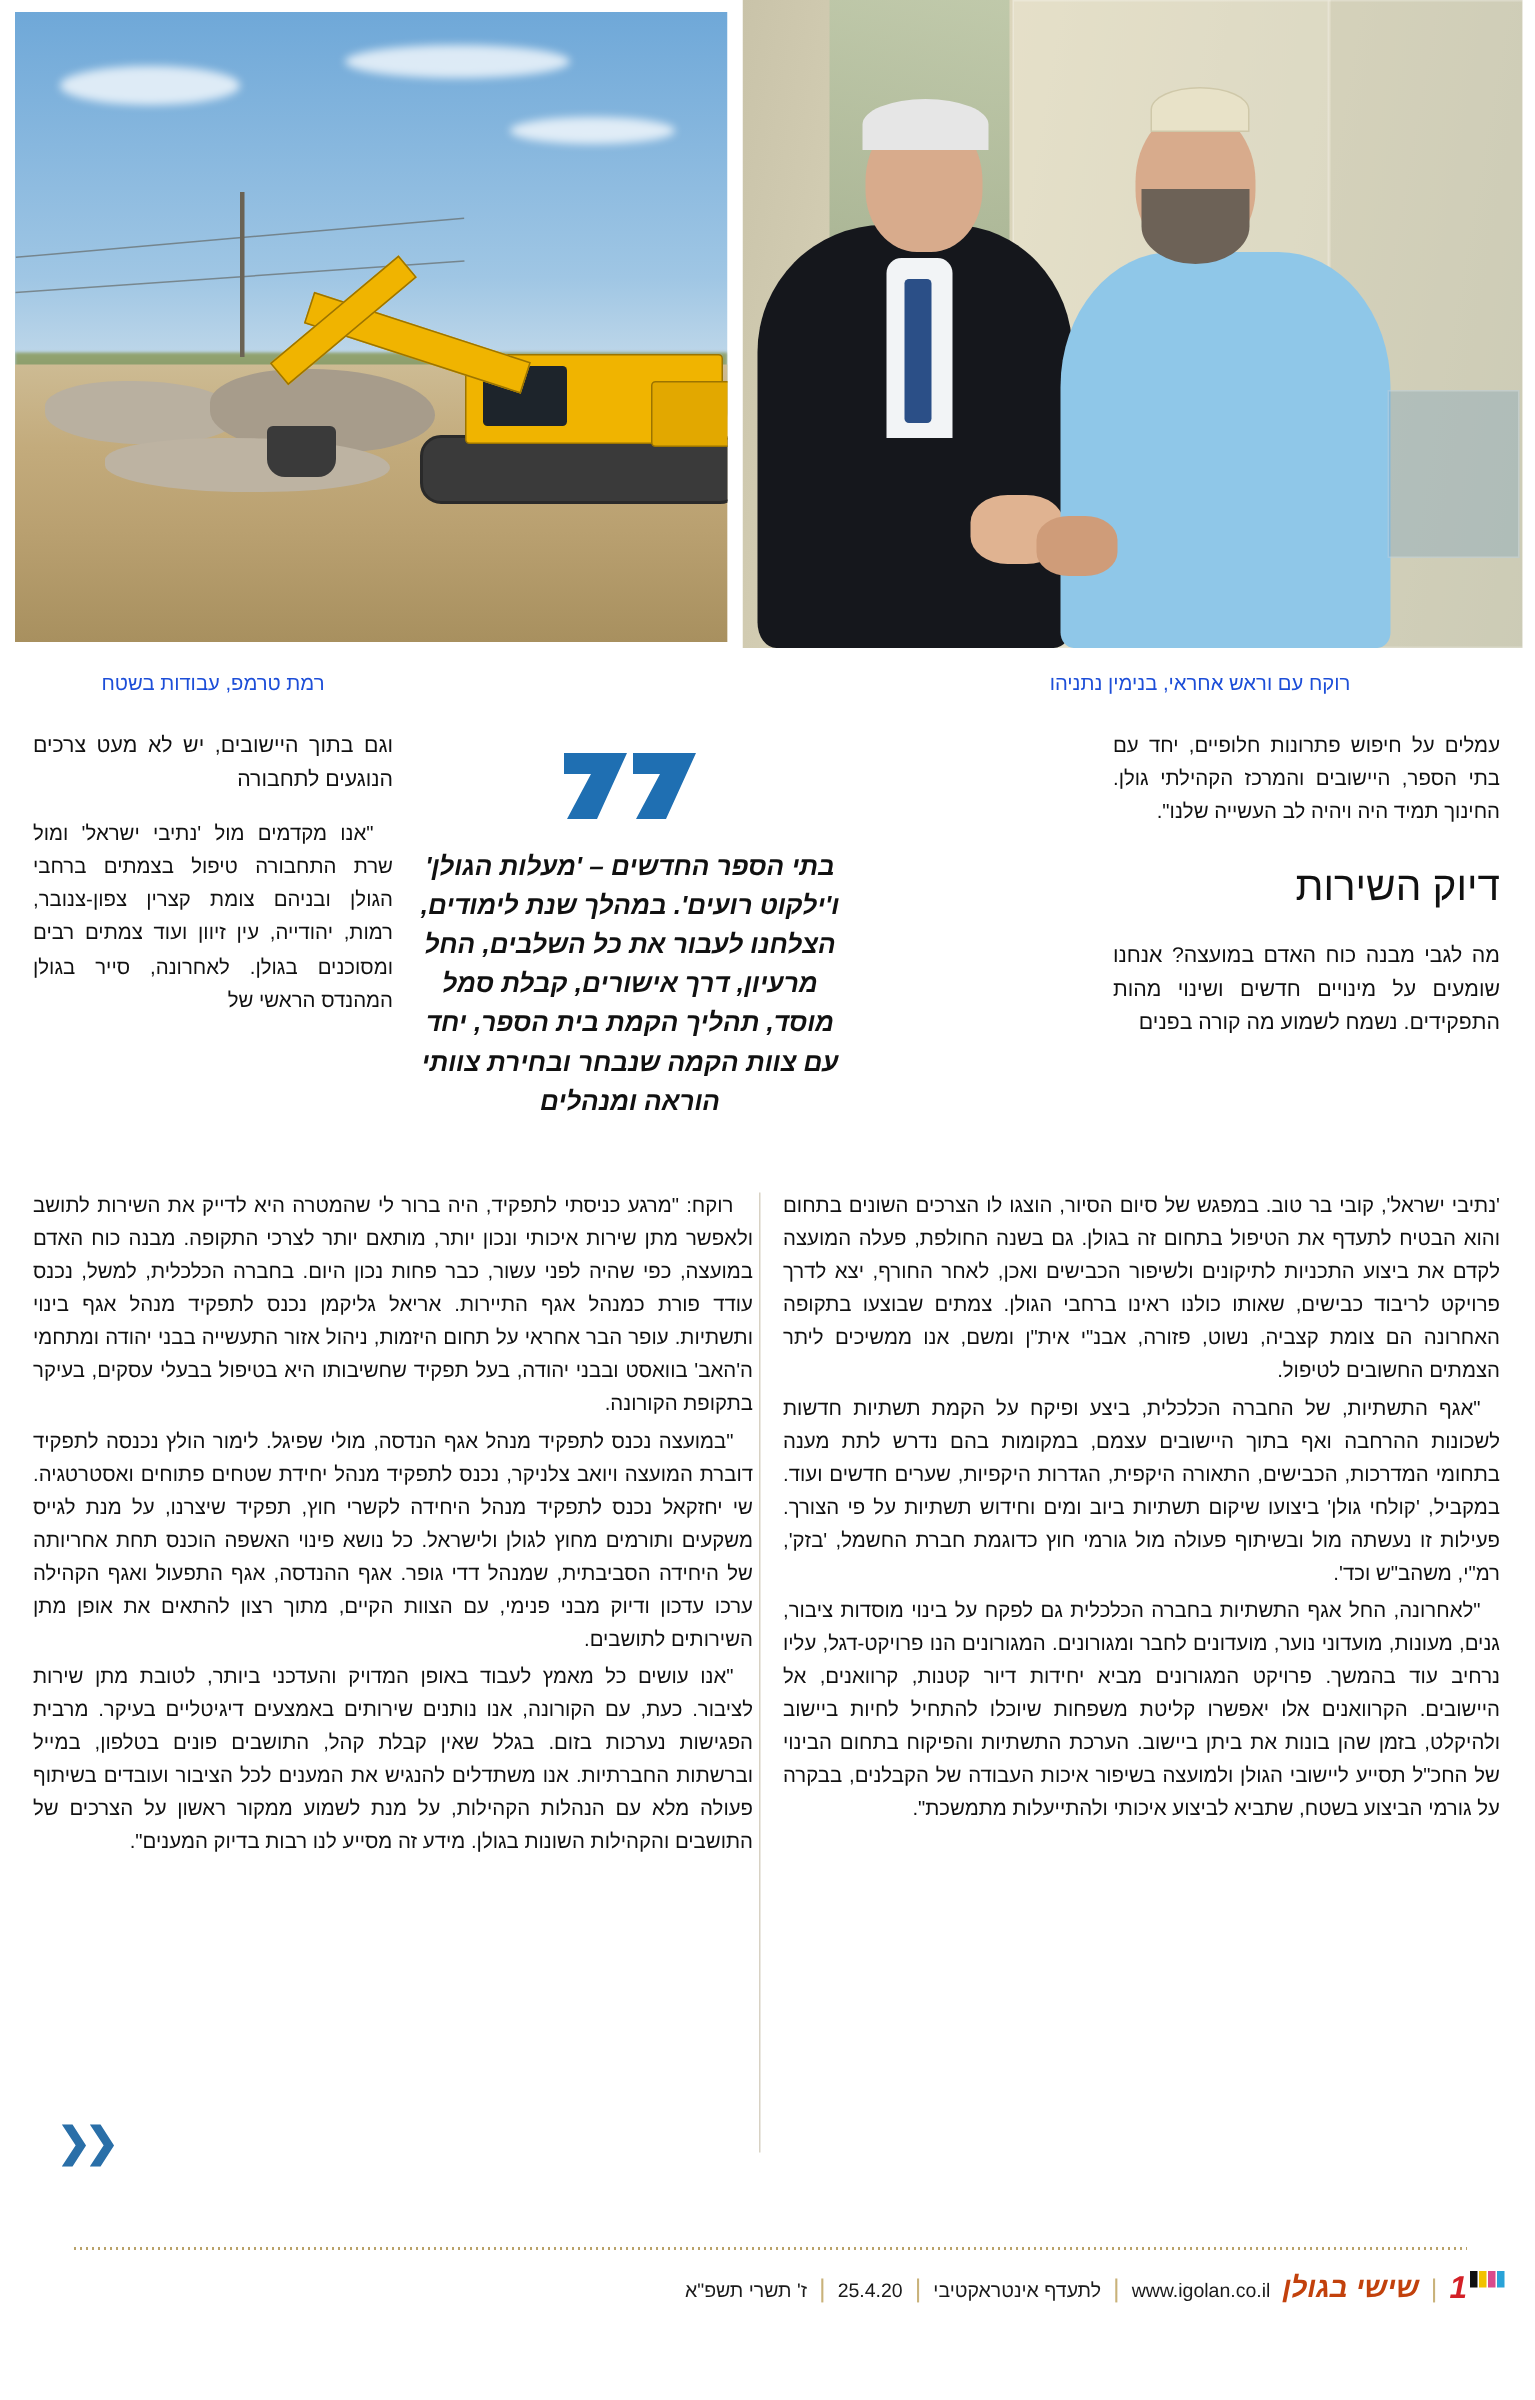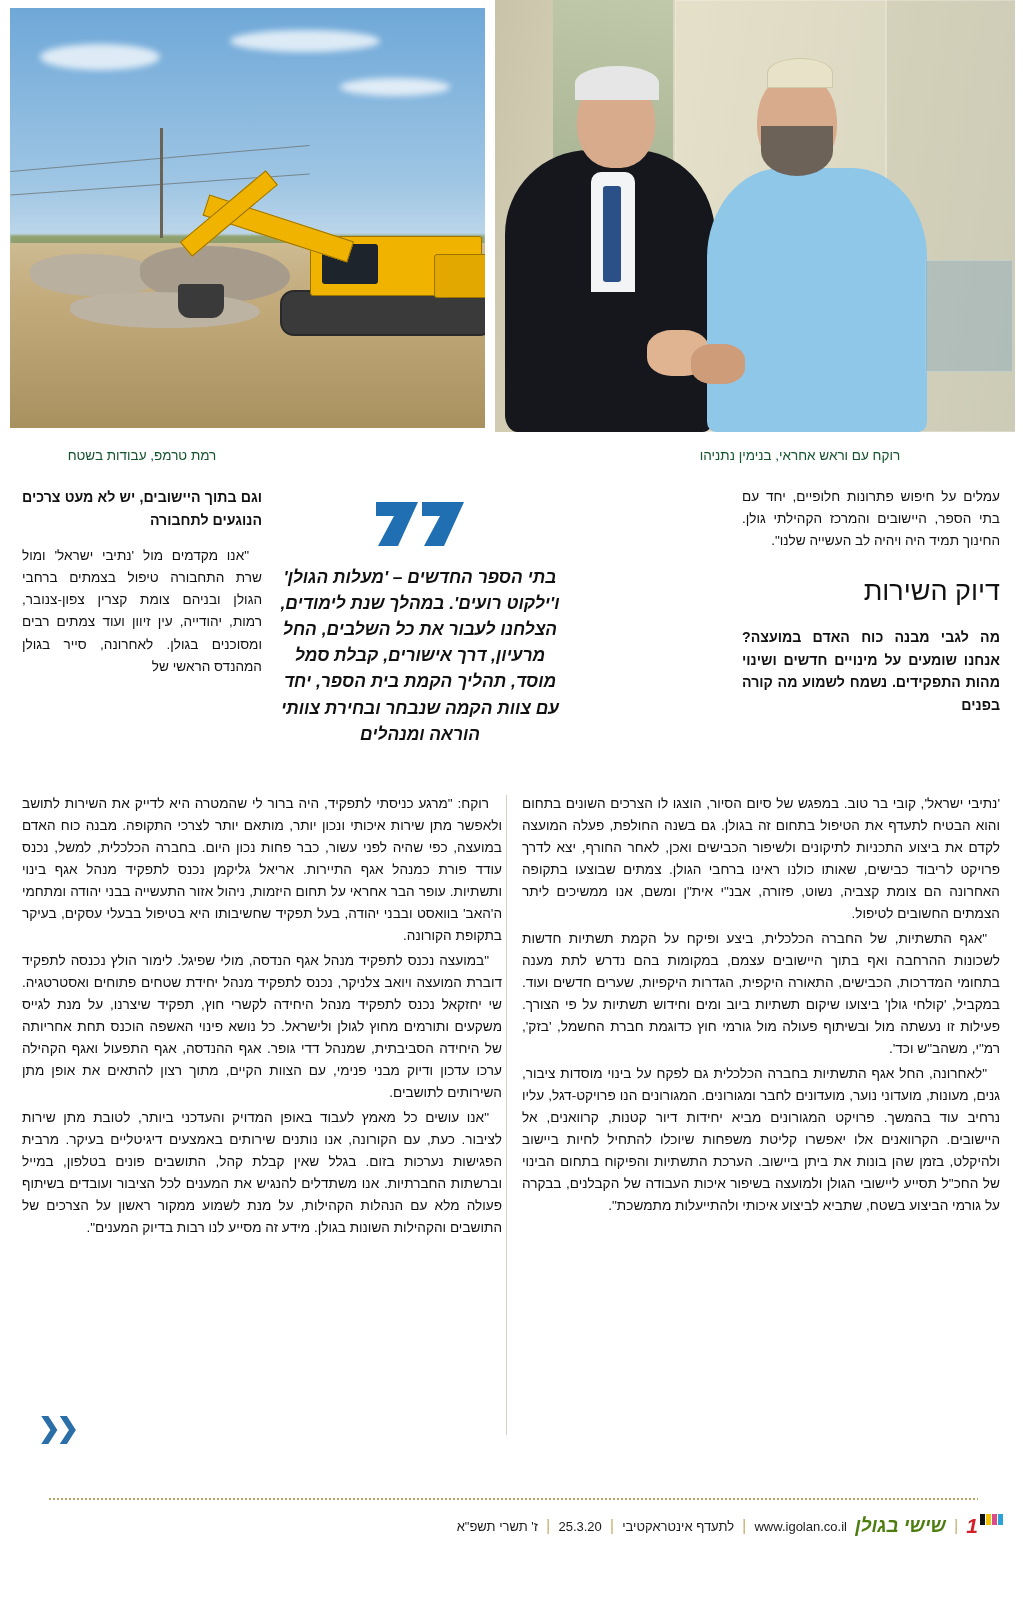--- a/index.html
+++ b/index.html
@@ -42,34 +42,34 @@
   .shirt{position:absolute;background:#f2f4f6;}
   .tie{position:absolute;background:#2b4f87;}
   .head{position:absolute;background:#d8ab8c;border-radius:50% 50% 44% 44%;}
   .hair{position:absolute;background:#e6e6e6;border-radius:50% 50% 0 0;}
   .bluecoat{position:absolute;background:#8fc7e8;border-radius:34% 34% 4% 4%;}
   .beard{position:absolute;background:#6d6257;border-radius:0 0 50% 50%;}
   .kippah{position:absolute;background:#e8e2c8;border-radius:50% 50% 0 0;border:1px solid #cfc8a9;}
   .hand{position:absolute;background:#e0b391;border-radius:40%;}
 
   
-  .caption{position:absolute;font-size:13.5px;color:#14532d;font-weight:400;}
+  .caption{position:absolute;font-size:13.5px;color:#1d4ed8;font-weight:400;}
   .cap-left{left:22px;top:448px;width:240px;text-align:center;}
   .cap-right{left:600px;top:448px;width:400px;text-align:center;}
 
   
   .col{position:absolute;font-size:13.6px;line-height:1.62;text-align:justify;}
   .col p{margin:0 0 3px 0;text-indent:13px;}
   .col p.noind{text-indent:0;}
 
   .col-right{left:742px;top:486px;width:258px;}
   .col-mid-top{left:275px;top:498px;width:290px;}
   .col-left{left:22px;top:486px;width:240px;}
 
-  .kicker{font-weight:bold;font-size:14.2px;line-height:1.6;text-align:justify;}
+  .kicker{font-weight:normal;font-size:14.2px;line-height:1.6;text-align:justify;}
   .section-head{font-size:27px;font-weight:400;color:#111;margin:18px 0 12px 0;text-align:right;letter-spacing:0;}
 
   
   .quotemark{font-size:0;line-height:0;text-align:center;margin-bottom:14px;}
   .quotemark svg{display:block;margin:0 auto;}
   .pullquote{font-weight:bold;font-style:italic;font-size:17.4px;line-height:1.5;text-align:center;color:#111;}
 
   
   .lower{position:absolute;top:793px;left:22px;width:978px;height:660px;}
   .lower-col{position:absolute;top:0;font-size:13.6px;line-height:1.62;text-align:justify;}
@@ -85,21 +85,21 @@
 
   
   .footer{position:absolute;left:0;top:1484px;width:1023px;height:70px;}
   .dotline{position:absolute;left:48px;top:14px;width:930px;height:2px;
     background-image:radial-gradient(circle,#b9a26a 0 1px,transparent 1px);
     background-size:4px 2px;}
   .footbar{position:absolute;left:48px;top:28px;width:930px;height:28px;
     display:flex;flex-direction:row;align-items:center;justify-content:flex-start;gap:8px;}
   .pagenum{color:#d32027;font-weight:bold;font-size:21px;font-style:italic;}
   .sep{color:#c9b27a;font-size:17px;}
-  .brand{color:#4d7c0f;font-weight:bold;font-size:19px;font-style:italic;}
+  .brand{color:#c2410c;font-weight:bold;font-size:19px;font-style:italic;}
   .footitem{font-size:13px;color:#1a1a1a;}
   .cmyk{position:absolute;right:20px;top:30px;display:flex;gap:1px;}
   .cmyk i{display:block;width:5px;height:11px;}
 </style>
 </head>
 <body>
 
 <div class="page">
 
   <div class="photos">
@@ -194,21 +194,21 @@
   <div class="footer">
     <div class="dotline"></div>
     <div class="footbar">
       <span class="pagenum">1</span>
       <span class="sep">|</span>
       <span class="brand">שישי בגולן</span>
       <span class="footitem">www.igolan.co.il</span>
       <span class="sep">|</span>
       <span class="footitem">לתעדף אינטראקטיבי</span>
       <span class="sep">|</span>
-      <span class="footitem">25.3.20</span>
+      <span class="footitem">25.4.20</span>
       <span class="sep">|</span>
       <span class="footitem">ז' תשרי תשפ"א</span>
     </div>
     <div class="cmyk">
       <i style="background:#29a3d8"></i>
         <i style="background:#d94b8c"></i>
         <i style="background:#f2c200"></i>
         <i style="background:#111"></i>
     </div>
   </div>

